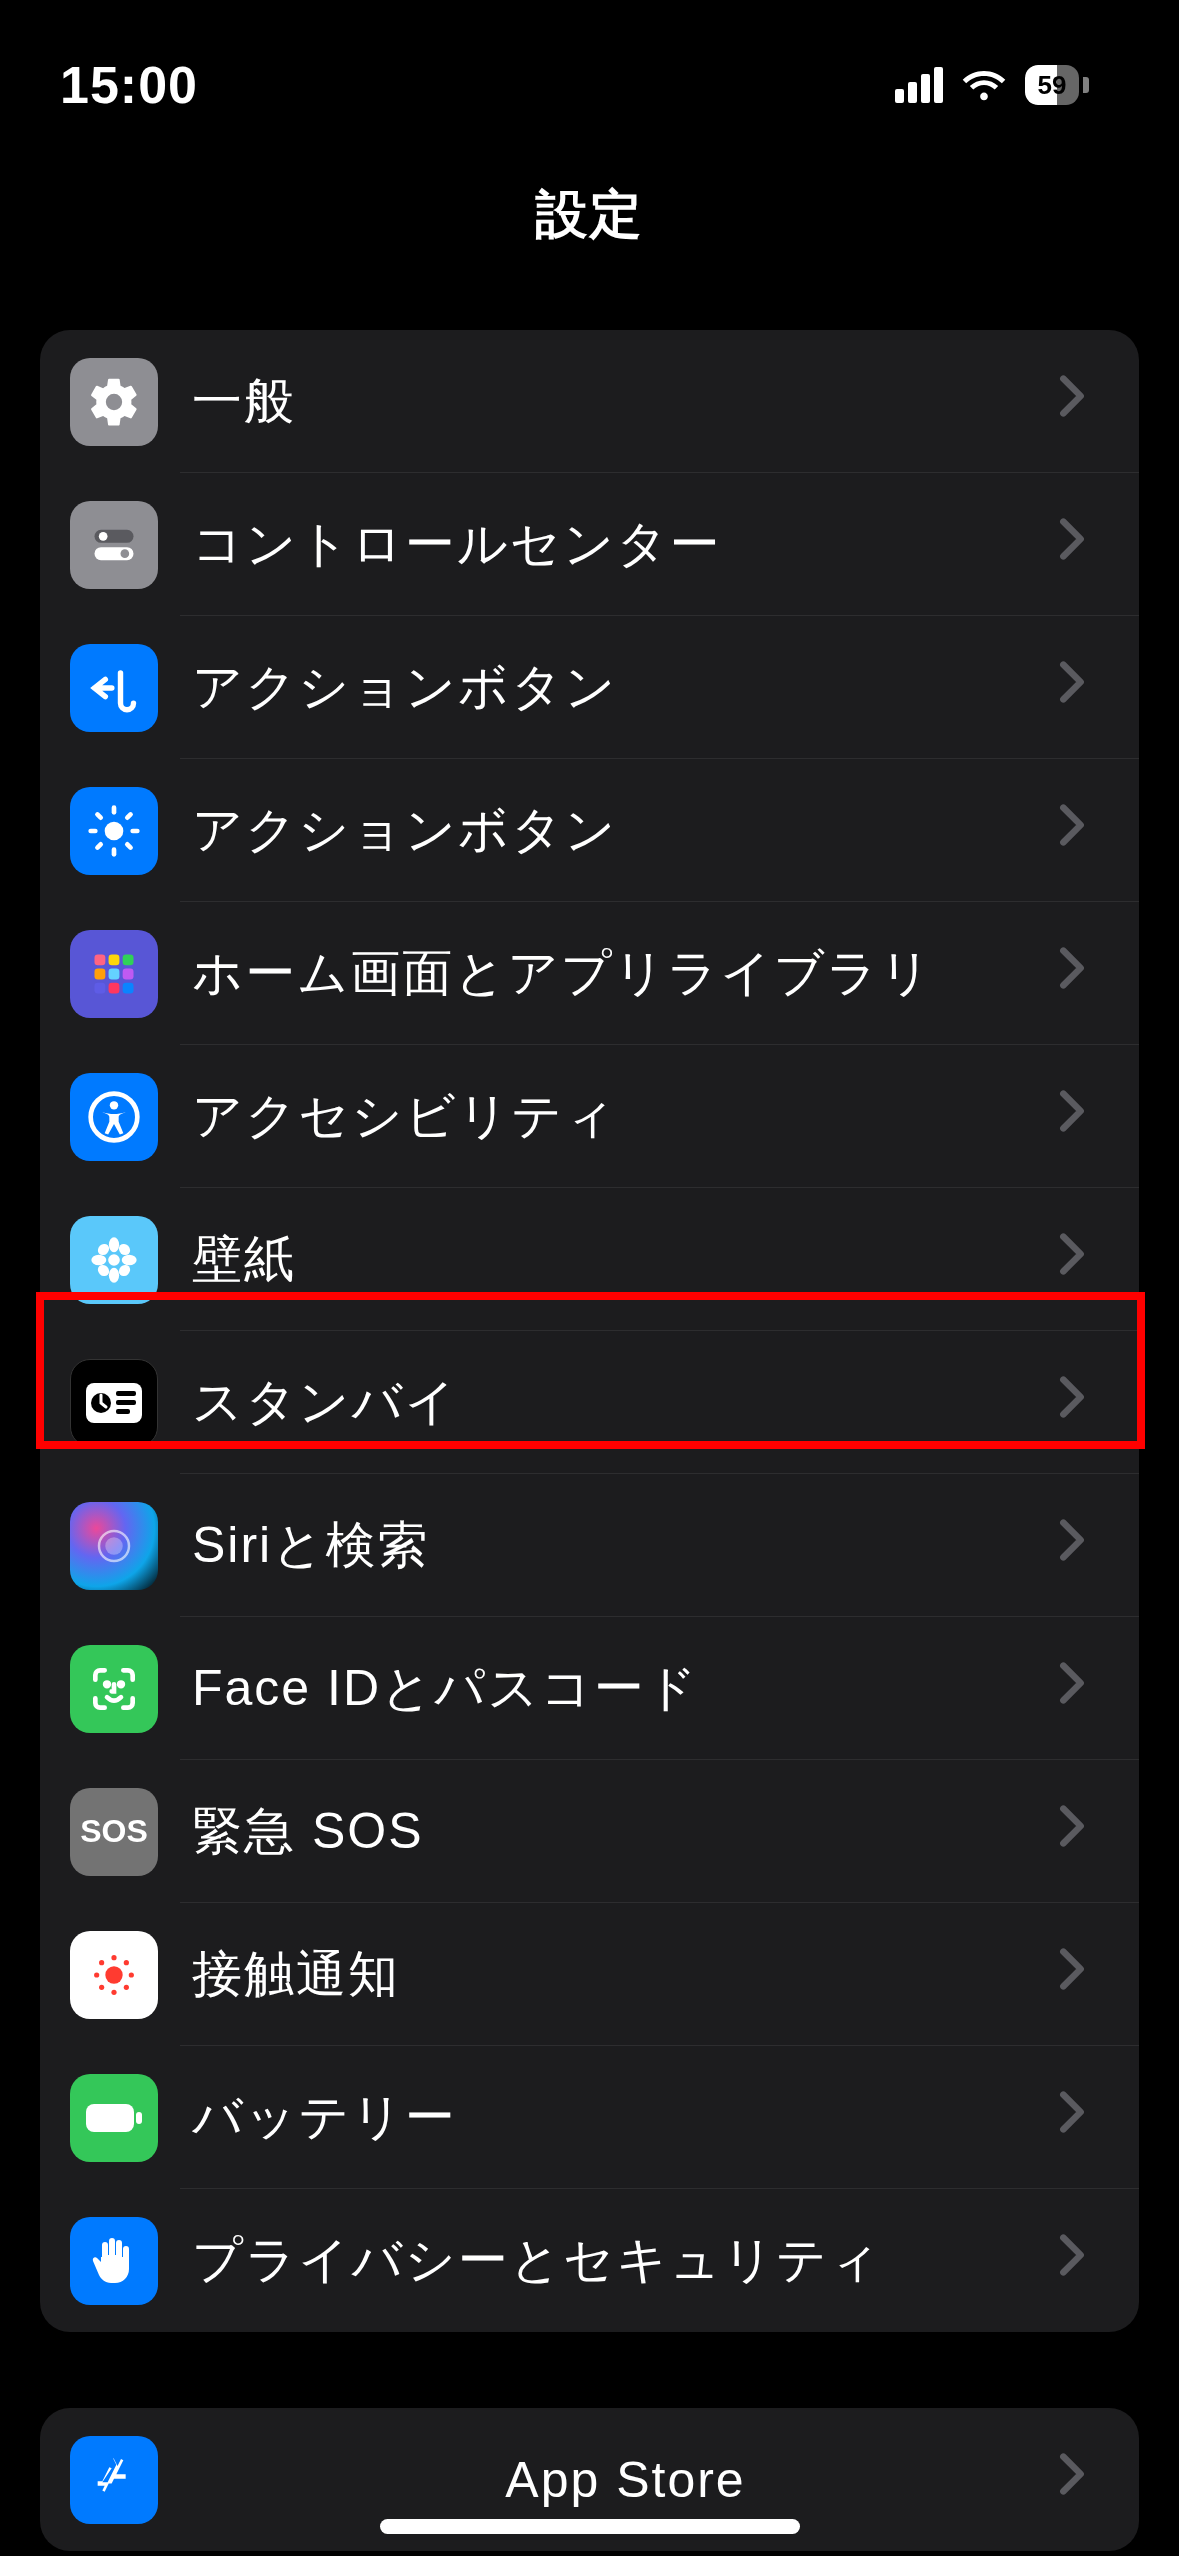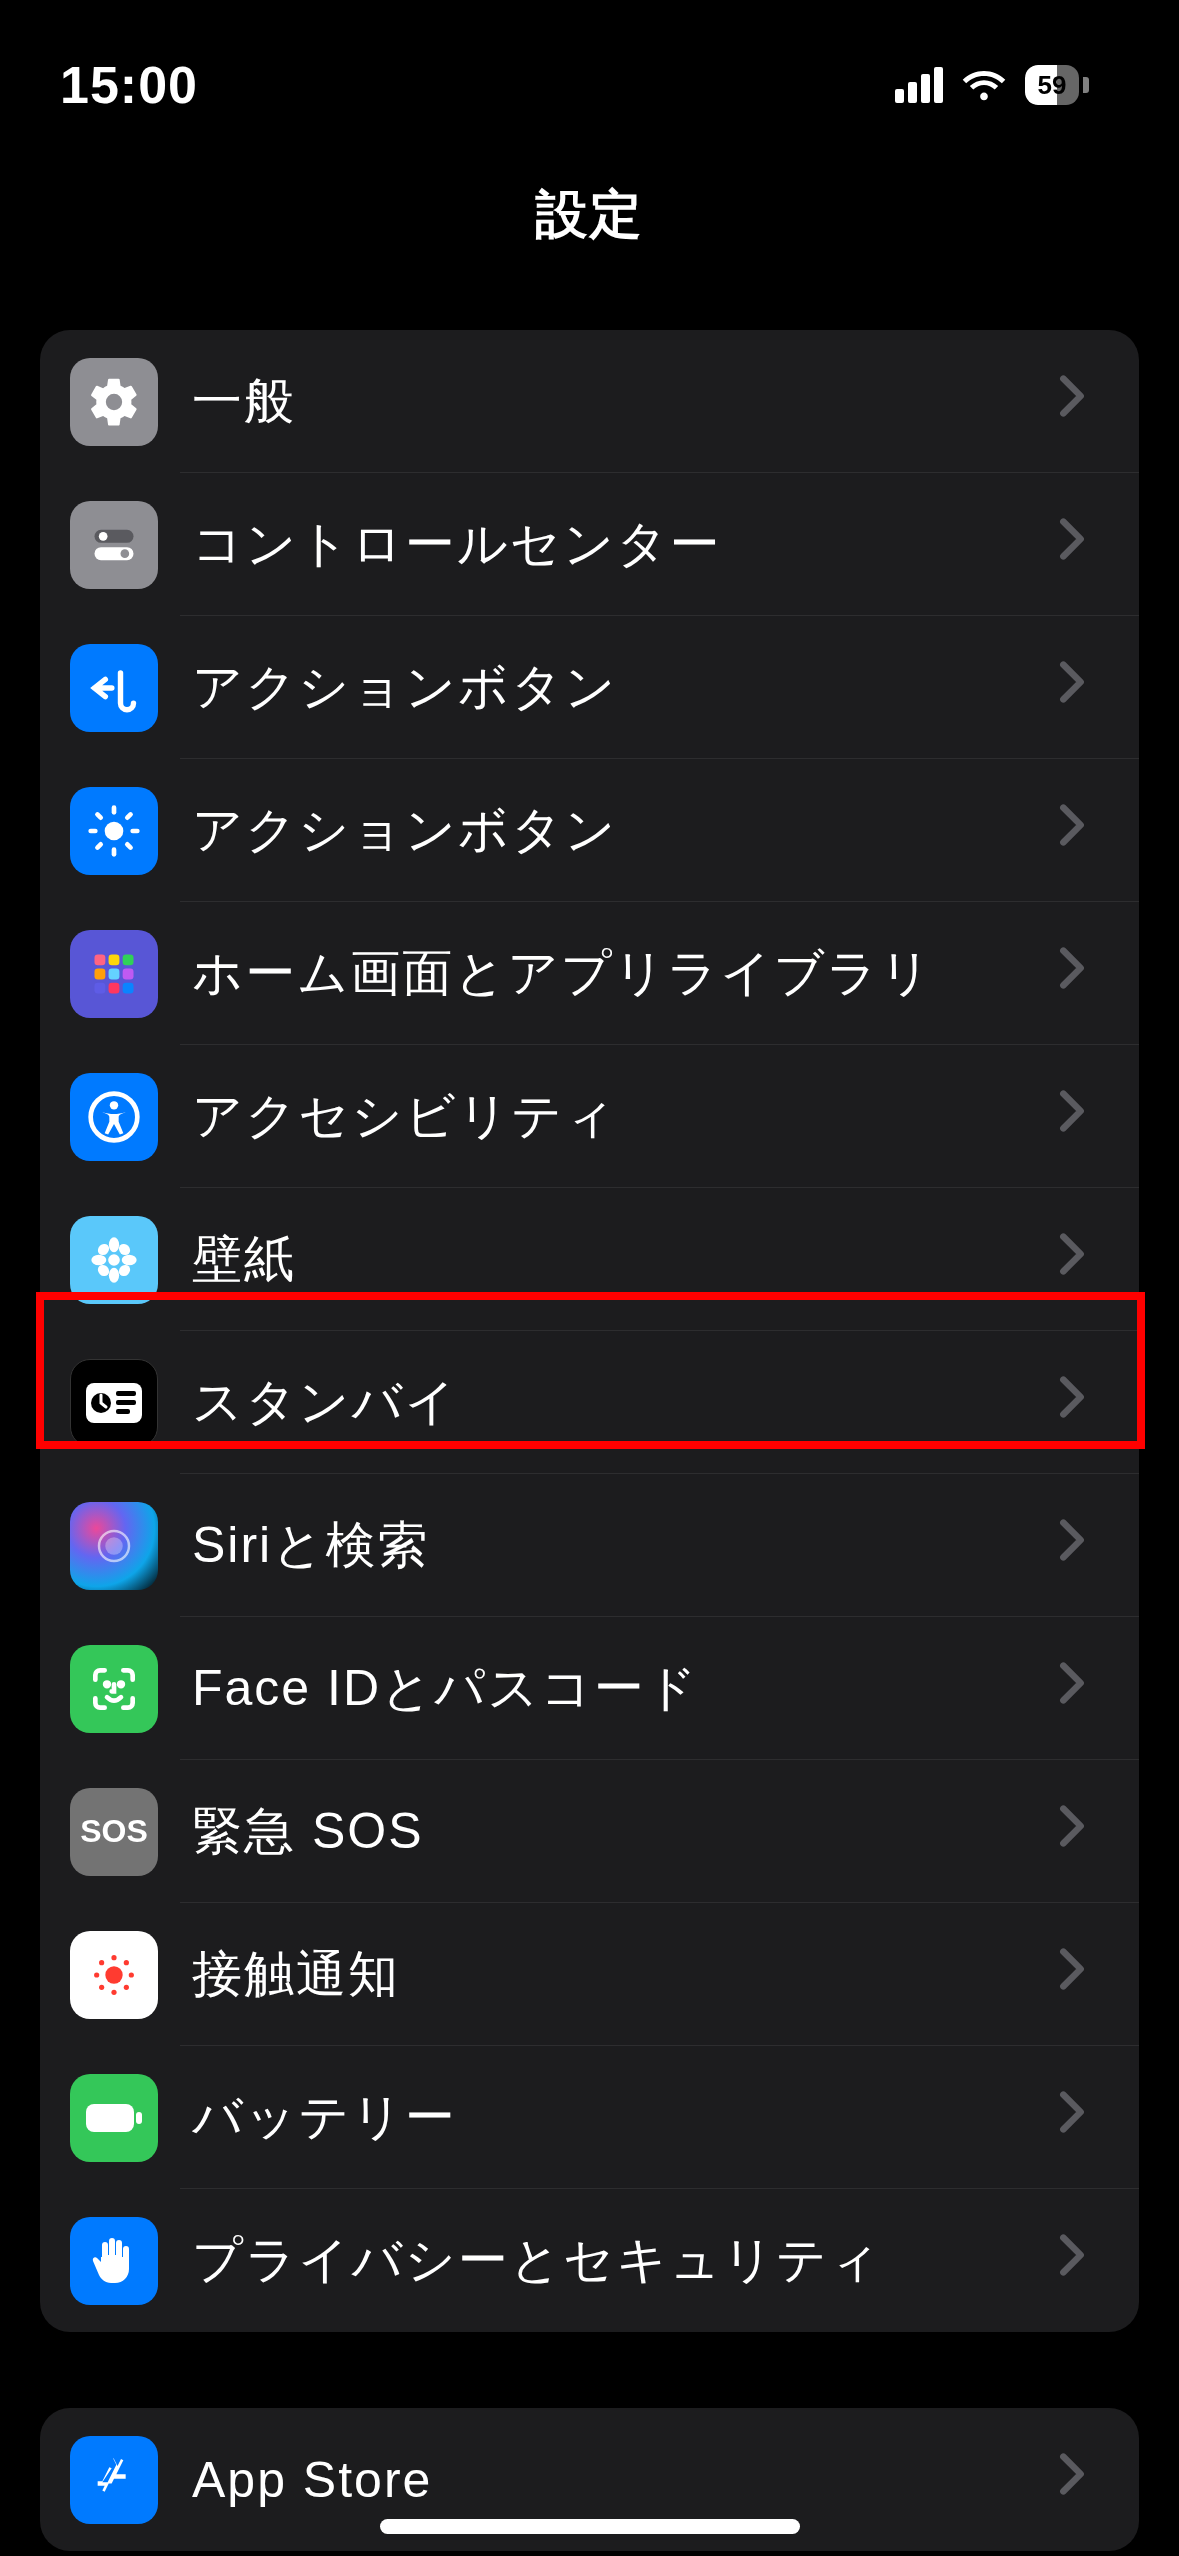--- a/index.html
+++ b/index.html
@@ -127,21 +127,21 @@
     .ic-standby { background: #000; border: 1px solid #333; }
     .ic-siri { background: radial-gradient(circle at 30% 30%, #ec4899, #6366f1, #0ea5e9, #000); }
     .ic-faceid { background: #34c759; }
     .ic-sos { background: #737373; }
     .ic-exposure { background: #fff; }
     .ic-battery { background: #34c759; }
     .ic-privacy { background: #007aff; }
     .ic-appstore { background: #007aff; }
 
     .sos-text { color: #fff; font-weight: 800; font-size: 32px; letter-spacing: 0; }
-    .section2 { margin-top: 76px; }
+    .section2 { margin-top: 76px; text-align: center; }
   </style>
 </head>
 <body>
 
 <div class="status-bar">
   <div class="status-time">15:00</div>
   <div class="status-right">
     <div class="signal-bars">
       <div class="bar b1"></div>
         <div class="bar b2"></div>

